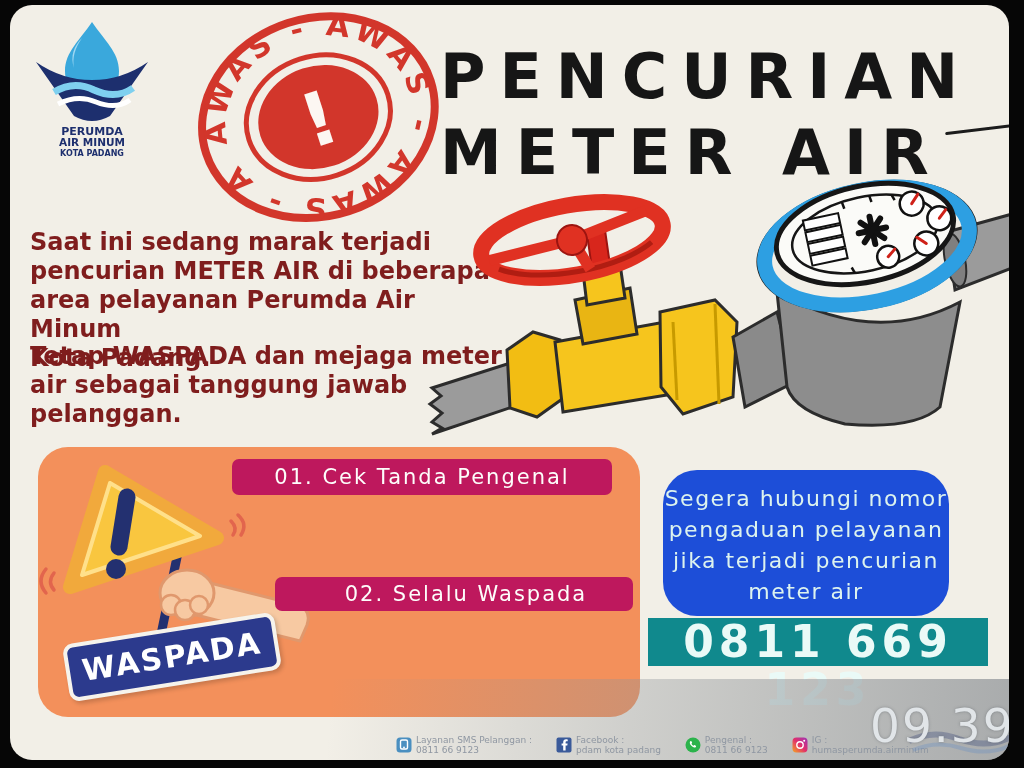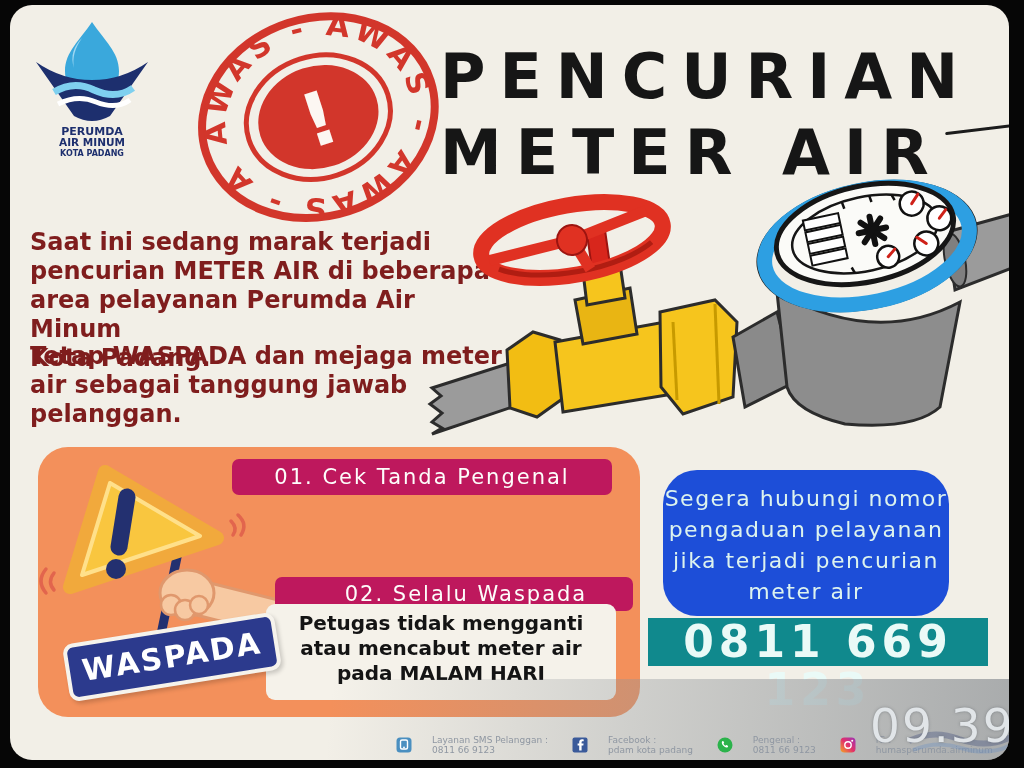--- a/index.html
+++ b/index.html
@@ -71,21 +71,21 @@
   
   .sheen{
     position:absolute;left:0;top:674px;width:999px;height:81px;
     background:linear-gradient(95deg,rgba(142,148,154,0) 32%,
       rgba(142,148,154,0.35) 62%,rgba(120,126,133,0.6) 100%);
   }
   .footer{
     position:absolute;left:386px;top:730px;display:flex;gap:24px;
     align-items:center;color:#8f97a2;
   }
-  .f-item{display:flex;gap:20px;align-items:center;}
+  .f-item{display:flex;gap:4px;align-items:center;}
   .f-ico{width:16px;height:16px;flex:0 0 16px;}
   .f-txt{display:flex;flex-direction:column;font-size:9px;line-height:10px;}
   .watermark{position:absolute;left:893px;top:718px;width:112px;height:38px;opacity:0.5;}
   .timestamp{
     position:absolute;left:860px;top:693px;font-size:47px;letter-spacing:2px;
     color:rgba(230,234,237,0.95);font-weight:500;
     text-shadow:0 0 3px rgba(80,86,92,0.5);
   }
 </style>
 </head>
@@ -224,23 +224,20 @@
       <g>
         <ellipse cx="157" cy="140" rx="27" ry="23" fill="#f7c9a2" stroke="#e0986d" stroke-width="3"></ellipse>
         <circle cx="141" cy="152" r="10" fill="#f7c9a2" stroke="#e0986d" stroke-width="2.5"></circle>
         <circle cx="155" cy="157" r="10" fill="#f7c9a2" stroke="#e0986d" stroke-width="2.5"></circle>
         <circle cx="169" cy="152" r="9" fill="#f7c9a2" stroke="#e0986d" stroke-width="2.5"></circle>
       </g>
     </svg>
 
     <div class="pill pill1">01. Cek Tanda Pengenal</div>
     <div class="pill pill2">02. Selalu Waspada</div>
-    <div class="tipcard tip2">Petugas tidak mengganti
-atau mencabut meter air
-pada MALAM HARI</div>
     <div class="waspada">WASPADA</div>
   </div>
 
   <div class="contact">Segera hubungi nomor
 pengaduan pelayanan
 jika terjadi pencurian
 meter air</div>
   <div class="phonebar">0811 669 123</div>
 
   <div class="sheen"></div>

